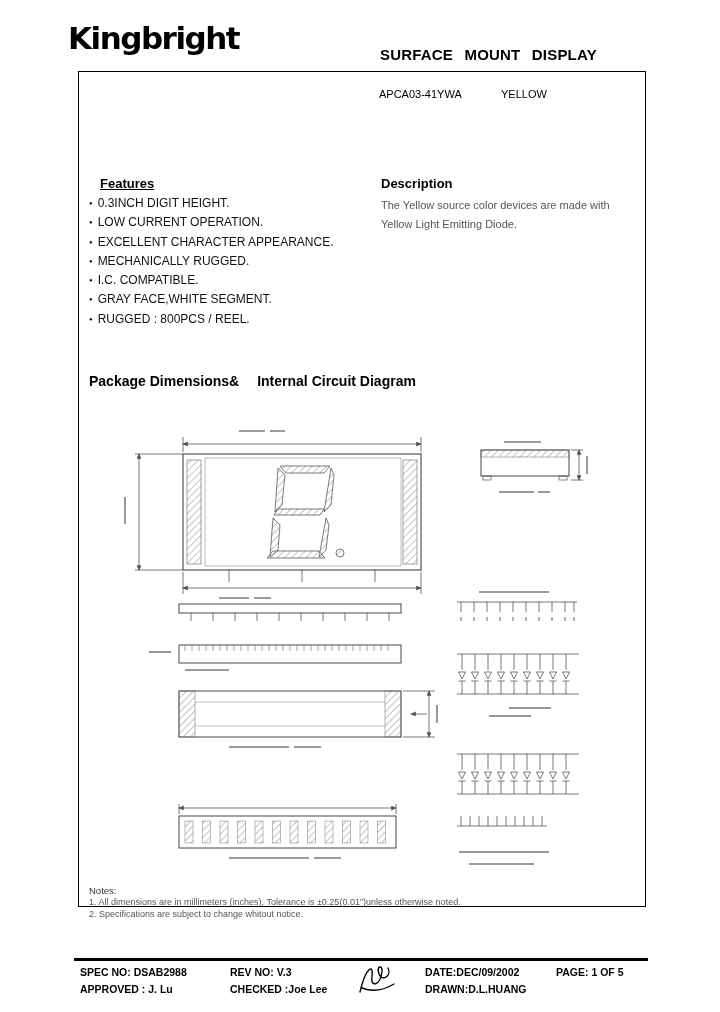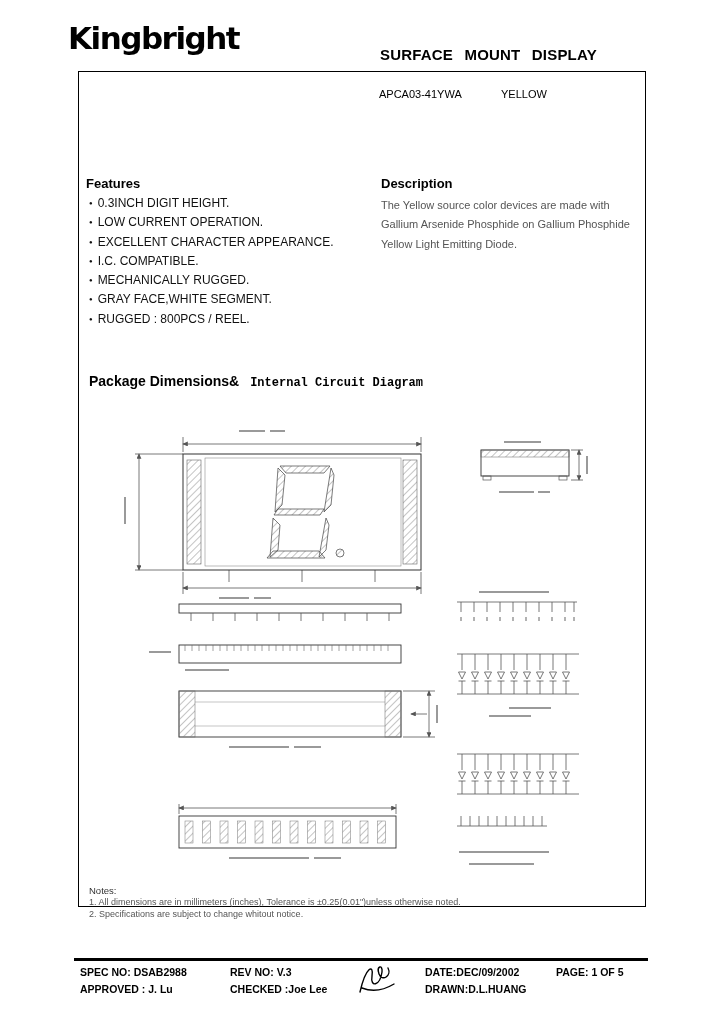--- a/index.html
+++ b/index.html
@@ -16,36 +16,36 @@
     position:absolute;left:380px;top:46px;
     font-size:15px;font-weight:bold;word-spacing:7px;letter-spacing:.2px;
   }
   .main-box{
     position:absolute;left:78px;top:71px;width:568px;height:836px;
     border:1.5px solid #000;box-sizing:border-box;
   }
   .part-number{position:absolute;left:300px;top:16px;font-size:11px;}
   .emitted-color{position:absolute;left:422px;top:16px;font-size:11px;}
   .sec-heading{position:absolute;font-size:13px;font-weight:bold;margin:0;}
-  .features-heading{left:7px;top:104px;}
+  .features-heading{left:21px;top:104px;text-decoration:underline;}
   .description-heading{left:302px;top:104px;}
   .features-list{position:absolute;left:10px;top:122px;margin:0;padding:0;list-style:none;}
   .features-list div{
     font-size:12px;line-height:19.3px;white-space:nowrap;color:#111;
   }
   .features-list div::before{
     content:"●";font-size:6px;vertical-align:2px;margin-right:5px;color:#111;
   }
   .description-lines{position:absolute;left:302px;top:124px;width:252px;}
   .description-lines div{
     font-size:11px;line-height:19.3px;color:#555;white-space:nowrap;
   }
   .pkg-heading{position:absolute;left:10px;top:300px;font-weight:bold;}
   .pkg-heading .main{font-size:14px;}
-  .pkg-heading .sub{font-size:12px;margin-left:11px;font-family:Liberation Mono, monospace;}
+  .pkg-heading .sub{font-size:14px;margin-left:18px;}
   .drawing{position:absolute;left:0px;top:330px;}
   .notes{position:absolute;left:10px;top:813px;color:#444;}
   .notes-heading{font-size:9.5px;margin:0 0 1px 0;color:#333;}
   .notes-list div{font-size:9px;line-height:11.5px;color:#555;white-space:nowrap;}
   .footer-divider{
     position:absolute;left:74px;top:958px;width:574px;height:3px;background:#000;
   }
   .footer-cell{position:absolute;font-size:10.5px;font-weight:bold;white-space:nowrap;}
   .f-spec{left:80px;top:966px;}
   .f-rev{left:230px;top:966px;}
@@ -65,30 +65,29 @@
 <div class="main-box">
 
   <span class="part-number">APCA03-41YWA</span>
   <span class="emitted-color">YELLOW</span>
 
   <h3 class="sec-heading features-heading">Features</h3>
   <div class="features-list">
       <div>0.3INCH DIGIT HEIGHT.</div>
       <div>LOW CURRENT OPERATION.</div>
       <div>EXCELLENT CHARACTER APPEARANCE.</div>
+      <div>MECHANICALLY RUGGED.</div>
       <div>I.C. COMPATIBLE.</div>
-      <div>MECHANICALLY RUGGED.</div>
       <div>GRAY FACE,WHITE SEGMENT.</div>
       <div>RUGGED : 800PCS / REEL.</div>
     </div>
 
   <h3 class="sec-heading description-heading">Description</h3>
   <div class="description-lines">
       <div>The  Yellow  source  color  devices  are  made  with</div>
-      <div>Gallium Arsenide Phosphide on Gallium Phosphide</div>
       <div>Yellow Light Emitting Diode.</div>
     </div>
 
   <div class="pkg-heading">
     <span class="main">Package Dimensions&amp;</span><span class="sub">Internal Circuit Diagram</span>
   </div>
 
   <svg class="drawing" width="568" height="475" viewBox="0 0 568 475" xmlns="http://www.w3.org/2000/svg">
     <defs>
       <pattern id="hatch" width="5" height="5" patternUnits="userSpaceOnUse" patternTransform="rotate(45)">

